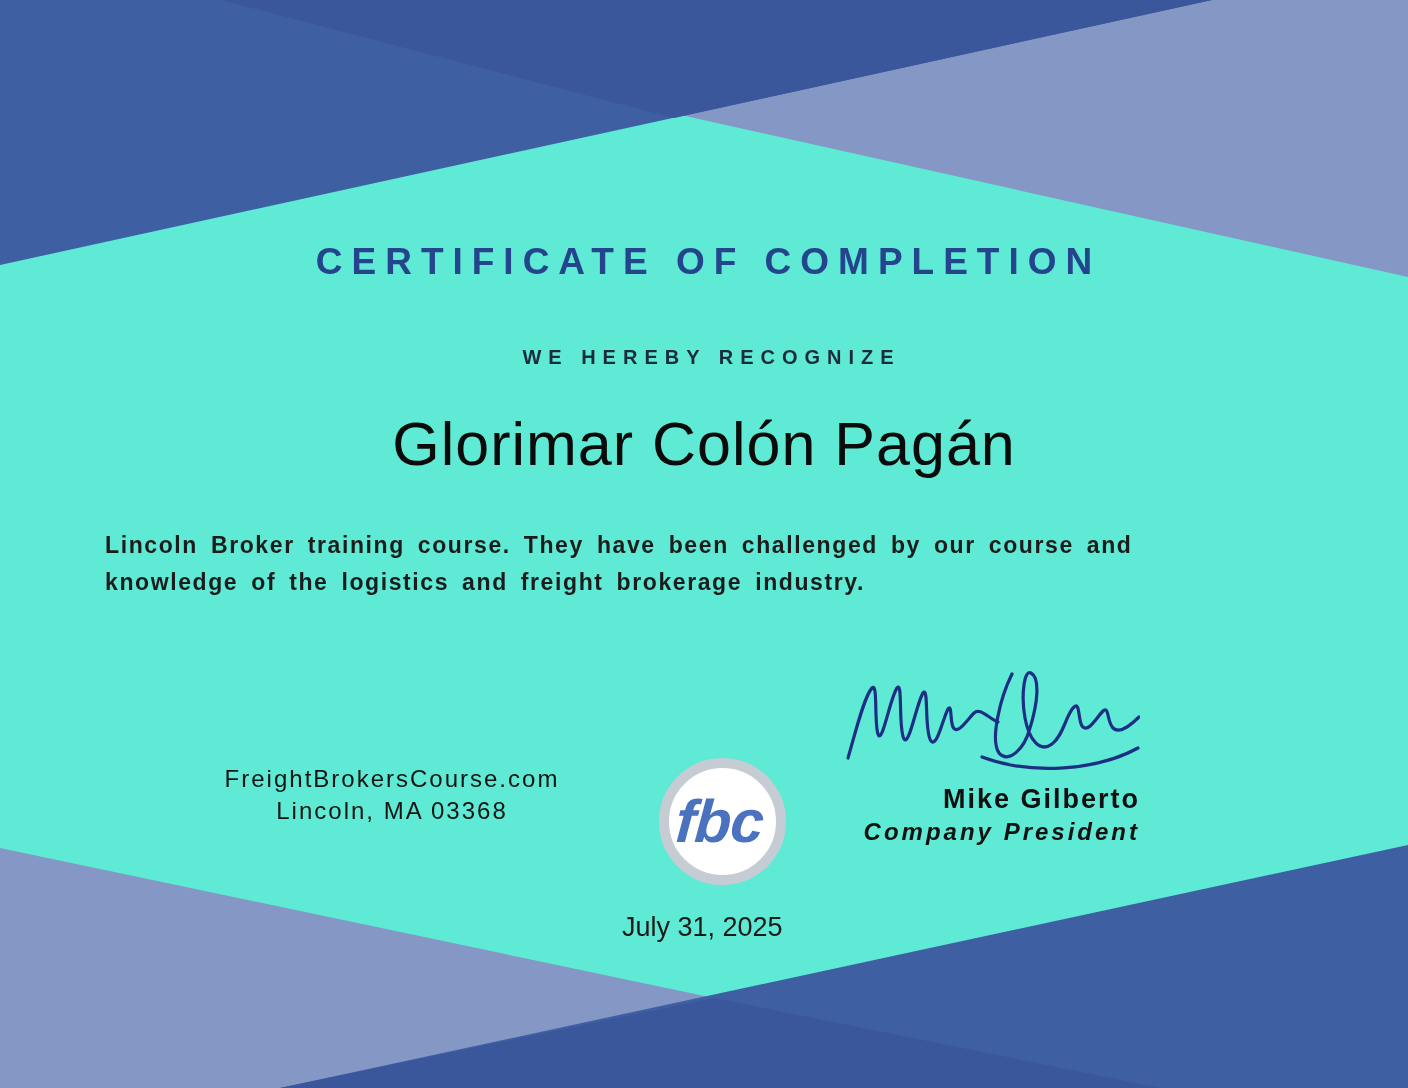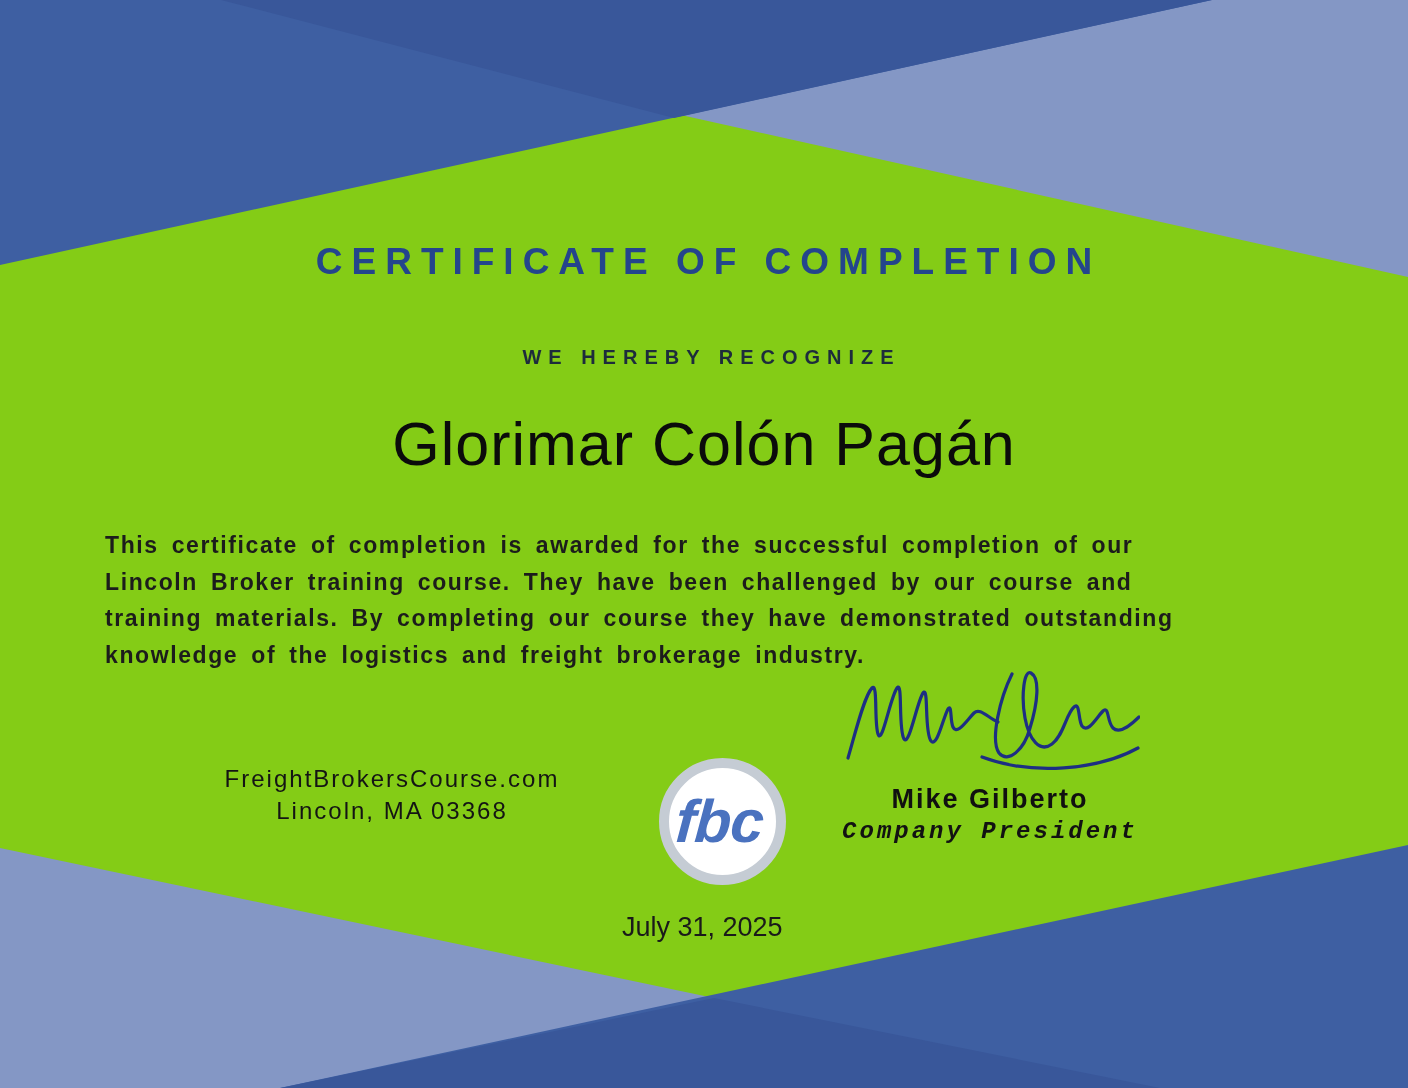--- a/index.html
+++ b/index.html
@@ -1,19 +1,19 @@
 <!DOCTYPE html>
 <html><head>
 <meta charset="utf-8">
 <style>
   html,body{margin:0;padding:0;background:#e8e8e8;}
   .certificate{
     position:relative;
     width:1408px;height:1088px;
-    background:#84cc16;
+    background:#5eead4;
     overflow:hidden;
     font-family:"Liberation Sans", sans-serif;
     margin:0 auto;
   }
   .bg{position:absolute;inset:0;}
   .abs{position:absolute;}
   .title{
     top:241px;left:0;width:1408px;text-align:center;
     font-size:37px;font-weight:700;letter-spacing:9px;
     color:#24458C;padding-left:9px;box-sizing:border-box;
@@ -44,30 +44,30 @@
     border:10px solid #C5CCD4;border-radius:50%;
     box-sizing:border-box;background:#ffffff;
     display:flex;align-items:center;justify-content:center;
   }
   .logo-text{
     font-size:60px;font-weight:800;font-style:italic;
     color:#4A72BF;letter-spacing:-1px;transform:skewX(-4deg);
     padding-right:6px;
   }
   .sign-block{
-    top:660px;left:840px;width:300px;text-align:center;
+    top:660px;left:840px;width:300px;text-align:right;
   }
   .sign-svg{display:block;}
   .signer-name{
     font-size:27px;font-weight:700;letter-spacing:2px;color:#101010;
     margin-top:4px;
   }
   .signer-title{
     font-size:24px;font-weight:700;font-style:italic;letter-spacing:3px;
-    color:#121212;margin-top:3px;font-family:Liberation Mono, monospace;
+    color:#121212;margin-top:3px;
   }
   .date{
     top:912px;left:622px;width:200px;text-align:left;
     font-size:27px;font-weight:400;color:#1a1a1a;
   }
 </style>
 </head>
 <body>
 
 <div class="certificate">
@@ -81,23 +81,21 @@
     <polygon points="280,1088 714,998 1160,1088" fill="#39579A"></polygon>
   </svg>
 
   <div class="abs title">CERTIFICATE OF COMPLETION</div>
 
   <div class="abs subtitle">WE HEREBY RECOGNIZE</div>
 
   <div class="abs name">Glorimar Colón Pagán</div>
 
   <div class="abs body-text">
-    <div>This certificate of completion is awarded for the successful completion of our</div>
     <div>Lincoln Broker training course. They have been challenged by our course and</div>
-    <div>training materials. By completing our course they have demonstrated outstanding</div>
     <div>knowledge of the logistics and freight brokerage industry.</div>
   </div>
 
   <div class="abs issuer">
     <div>FreightBrokersCourse.com</div>
     <div>Lincoln, MA 03368</div>
   </div>
 
   <div class="abs logo">
     <span class="logo-text">fbc</span>

